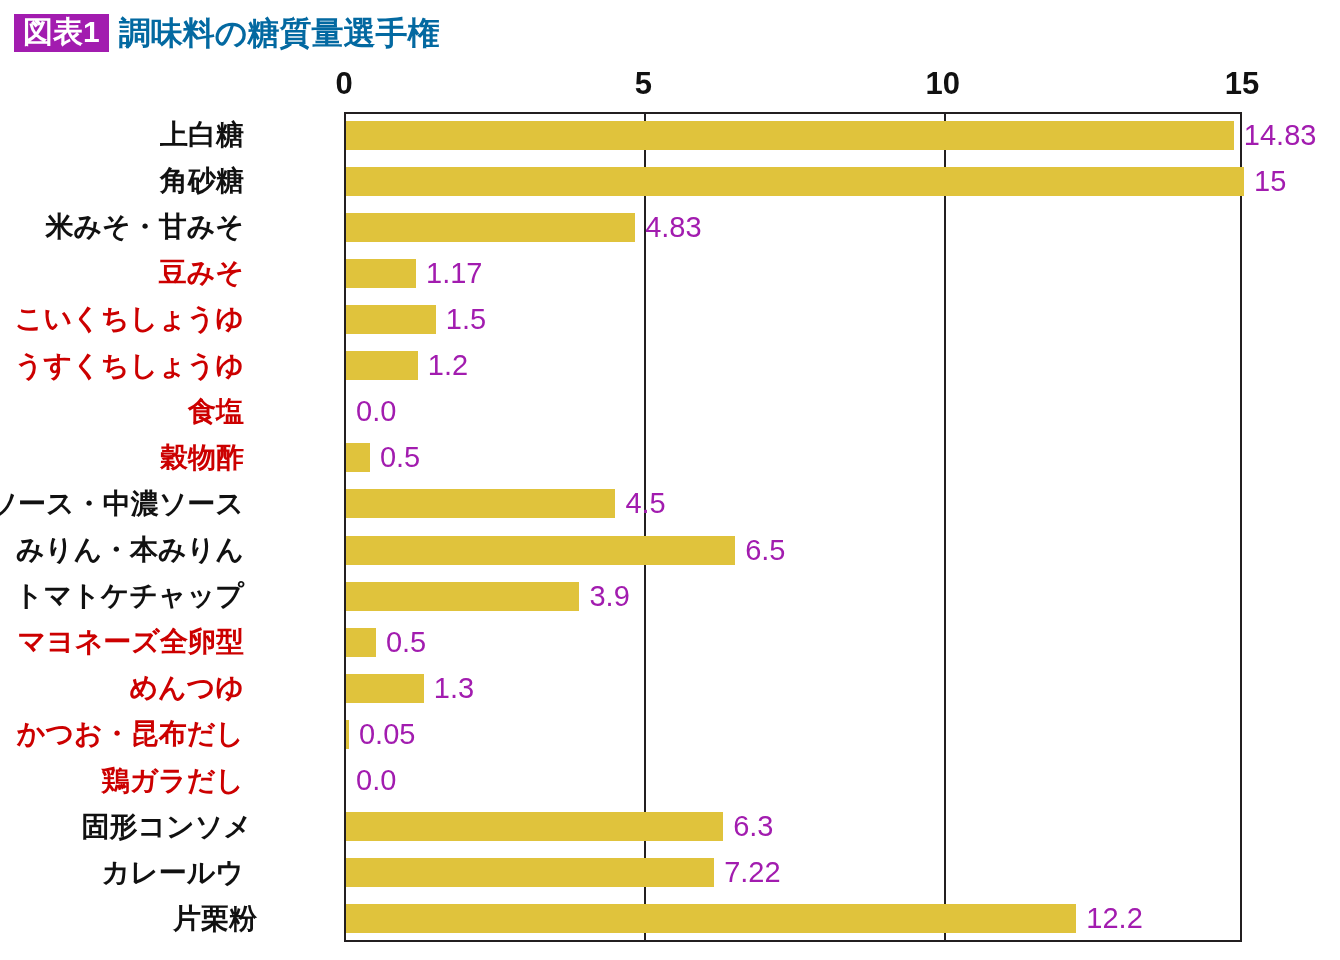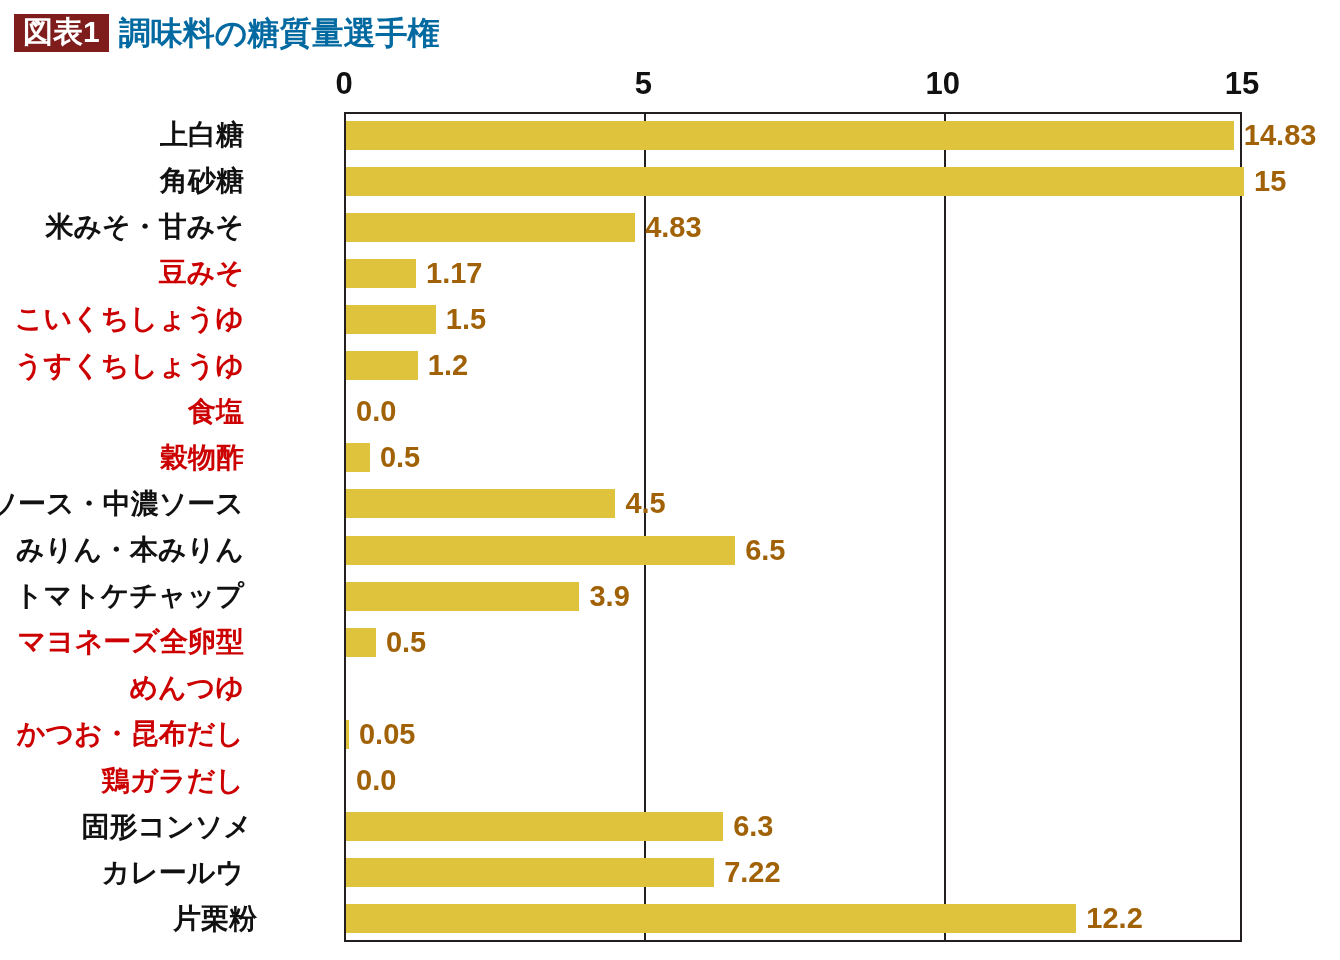--- a/index.html
+++ b/index.html
@@ -23,21 +23,21 @@
   
   .title-row {
     position: absolute;
     left: 14px;
     top: 14px;
     display: flex;
     align-items: center;
     gap: 10px;
   }
   .title-badge {
-    background: #7f1d1d;
+    background: #a21caf;
     color: #ffffff;
     font-size: 30px;
     font-weight: bold;
     padding: 3px 9px 5px 9px;
     line-height: 1;
     letter-spacing: 0px;
   }
   .title-text {
     font-size: 32px;
     font-weight: bold;
@@ -119,22 +119,22 @@
     height: 100%;
     display: flex;
     align-items: center;
   }
   .bar {
     height: 29px;
     background: #e0c33c;
   }
   .bar-value {
     font-size: 29px;
-    font-weight: bold;
-    color: #a16207;
+    font-weight: normal;
+    color: #a21caf;
     margin-left: 10px;
     line-height: 1;
     white-space: nowrap;
   }
 </style>
 </head>
 <body>
 
 <div class="page">
 
@@ -235,20 +235,24 @@
       </div>
       <div class="row" style="top: 507.222px; height: 46.1111px;">
         <div class="cat-label hl">マヨネーズ全卵型</div>
         <div class="bar-wrap">
           <div class="bar" style="width: 29.9333px; background: rgb(224, 195, 60);"></div>
           <div class="bar-value">0.5</div>
         </div>
       </div>
       <div class="row" style="top: 553.333px; height: 46.1111px;">
         <div class="cat-label hl">めんつゆ</div>
+        <div class="bar-wrap">
+          <div class="bar" style="width: 77.8267px; background: rgb(224, 195, 60);"></div>
+          <div class="bar-value">1.3</div>
+        </div>
       </div>
       <div class="row" style="top: 599.444px; height: 46.1111px;">
         <div class="cat-label hl">かつお・昆布だし</div>
         <div class="bar-wrap">
           <div class="bar" style="width: 2.99333px; background: rgb(224, 195, 60);"></div>
           <div class="bar-value">0.05</div>
         </div>
       </div>
       <div class="row" style="top: 645.556px; height: 46.1111px;">
         <div class="cat-label hl">鶏ガラだし</div>

